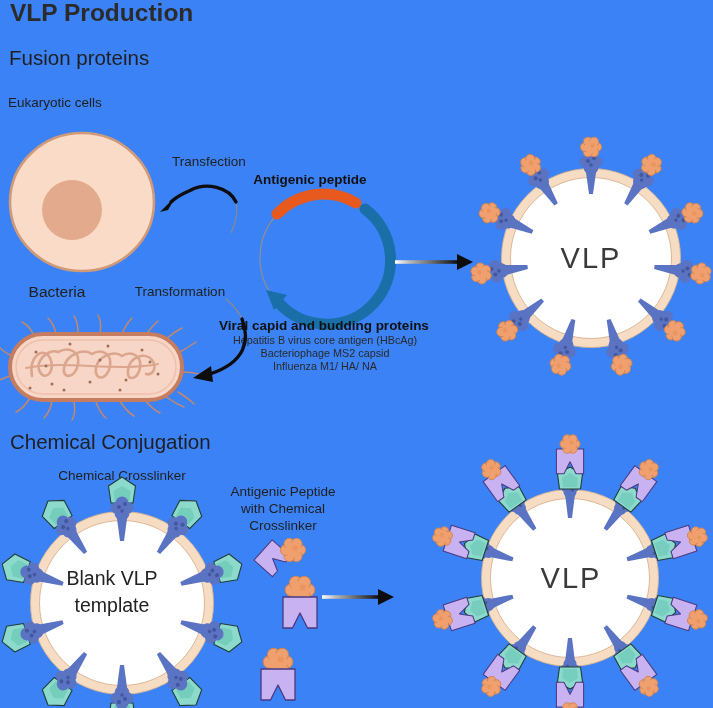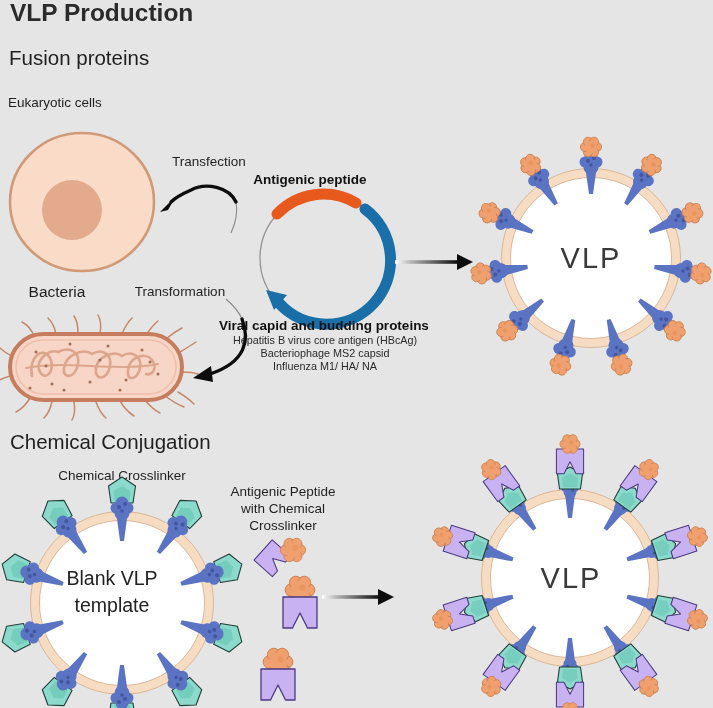--- a/index.html
+++ b/index.html
@@ -1,19 +1,19 @@
 <!DOCTYPE html>
 <html><head>
 <meta charset="utf-8">
 <style>
   html,body { margin:0; padding:0; background:#fff; }
   .canvas {
     position:relative;
     width:713px; height:708px;
-    background:#e5e5e5;
+    background:#3b82f6;
     overflow:hidden;
     font-family:"Liberation Sans", sans-serif;
   }
   svg { display:block; }
   text { font-family:"Liberation Sans", sans-serif; }
   .t-title    { font-size:24.5px; font-weight:600; fill:#2b2b2b; }
   .t-h2       { font-size:20.5px; font-weight:400; fill:#1f1f1f; }
   .t-label    { font-size:13.5px; font-weight:400; fill:#1f1f1f; }
   .t-label-b  { font-size:13.5px; font-weight:700; fill:#111111; }
   .t-small    { font-size:10.8px; font-weight:400; fill:#2a2a2a; }

